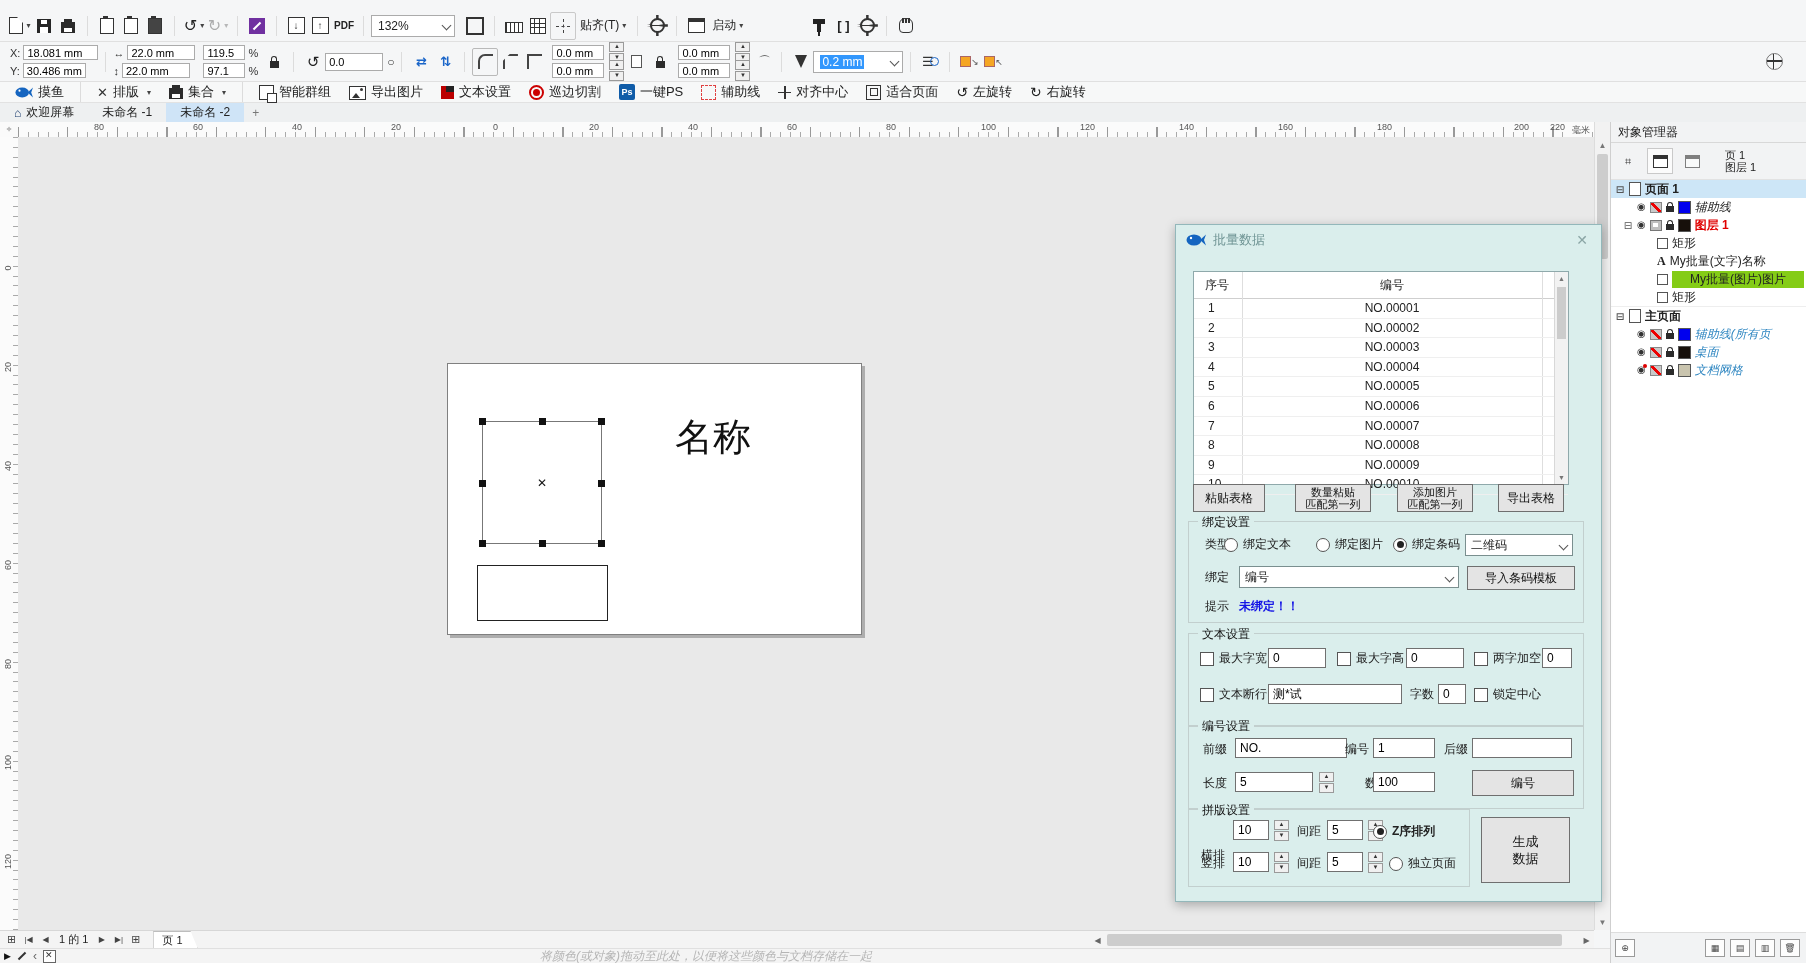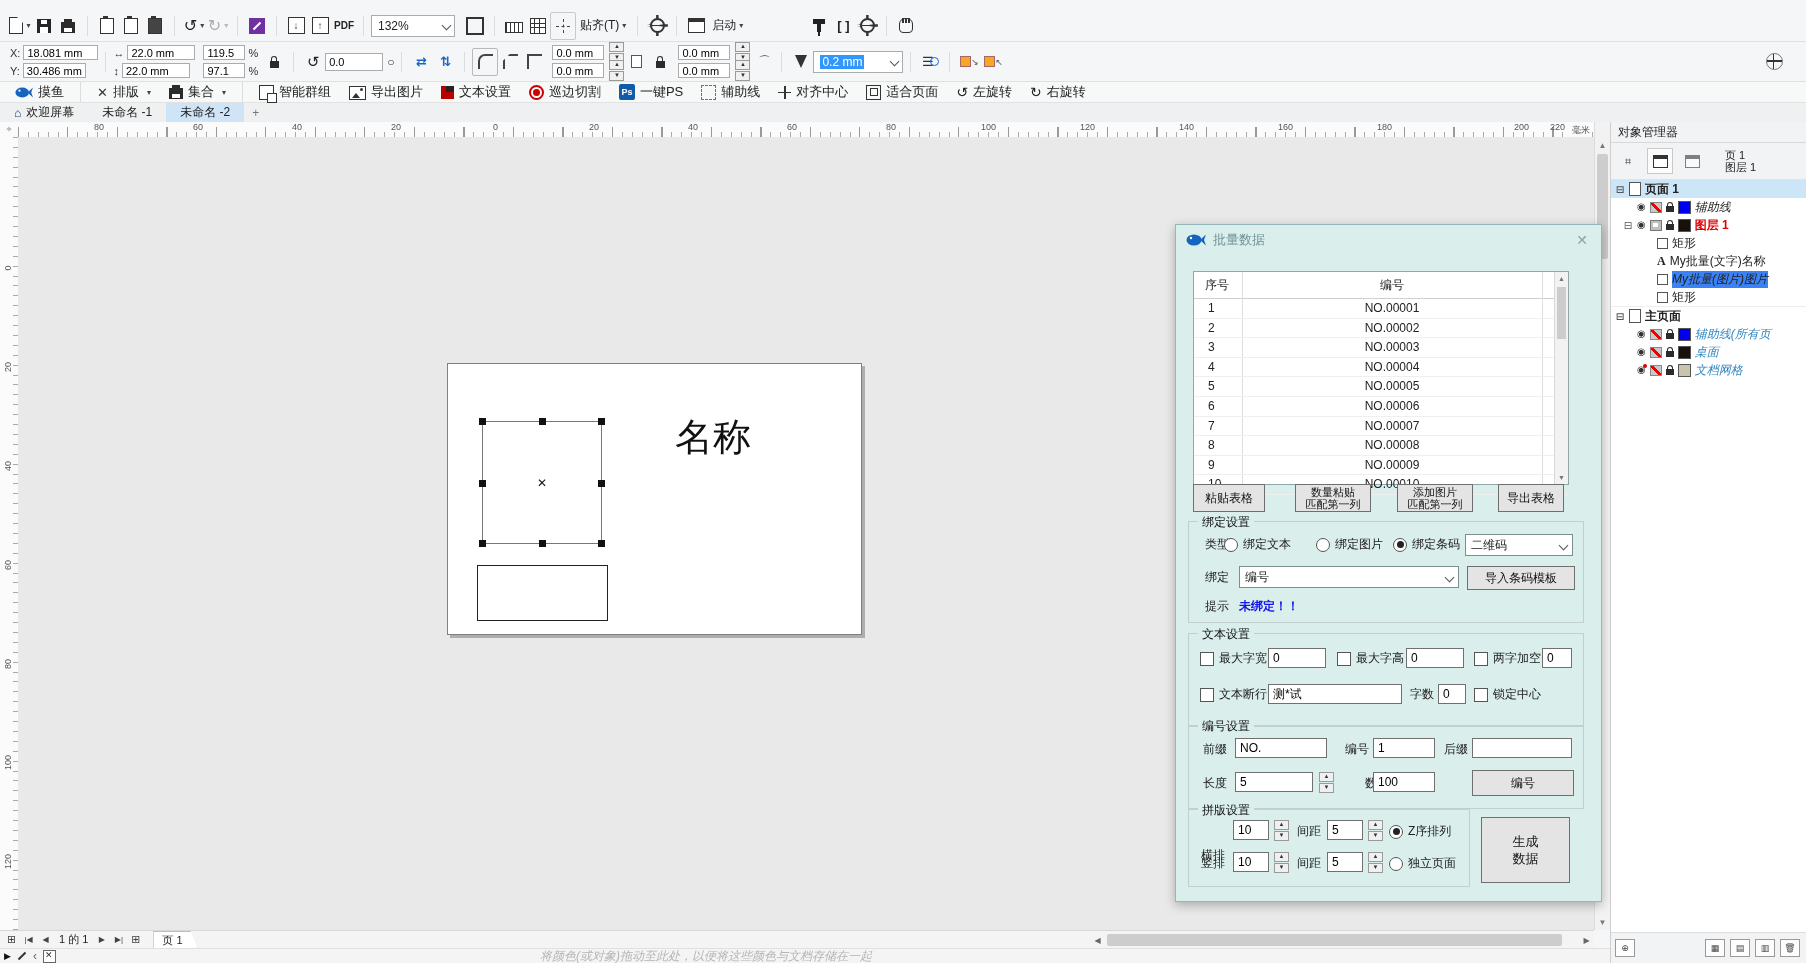--- a/index.html
+++ b/index.html
@@ -176,21 +176,21 @@
   .printok{width:10px;height:9px;background:#bfbfbf;border:1px solid #777;position:relative;flex:0 0 10px;}
   .printok::after{content:"";position:absolute;left:2px;top:2px;width:5px;height:4px;background:#fff;}
   .lk{width:8px;height:6px;background:#2b2b2b;position:relative;flex:0 0 8px;margin-top:3px;}
   .lk::before{content:"";position:absolute;top:-4px;left:1px;width:4px;height:4px;border:1.4px solid #2b2b2b;border-bottom:none;border-radius:3px 3px 0 0;}
   .sw{width:11px;height:11px;border:1px solid #555;flex:0 0 11px;}
   .sq{width:9px;height:9px;border:1px solid #555;background:#fff;flex:0 0 9px;}
   .ipage{width:10px;height:12px;border:1px solid #555;background:#fff;position:relative;flex:0 0 10px;}
   .itl{font-style:italic;}
   .blue{color:#2e86c1;}
   .red{color:#e00000;font-weight:bold;}
-  .selcyan{background:#3b82f6;padding:0 0;font-style:italic;}
+  .selcyan{background:#84cc16;padding:0 18px;}
   #objp .pbottom{position:absolute;left:0;right:0;bottom:0;height:30px;background:#f2f3f4;border-top:1px solid #ddd;display:flex;align-items:center;justify-content:flex-end;gap:5px;padding-right:6px;}
   .lyr-ic{width:18px;height:16px;border:1px solid #9a9a9a;background:#fdfdfd;display:flex;align-items:center;justify-content:center;font-size:9px;color:#444;}
 </style>
 </head>
 <body>
 
 <div id="root">
 
 
   <div id="tb1" class="abs row">
@@ -704,21 +704,21 @@
           <span class="cb"></span>
           <span>锁定中心</span>
         </div>
     </div>
 
     <div class="grp" style="left:12px;top:500px;width:394px;height:82px;">
       <span class="glab">编号设置</span>
       <div class="fld" style="left:14px;top:15px;">
           <span>前缀</span>
         </div>
-      <input class="din" style="position: absolute; left: 46px; top: 12px; width: 92px;" value="NO.">
+      <input class="din" style="position: absolute; left: 46px; top: 12px; width: 112px;" value="NO.">
       <div class="fld" style="left:156px;top:15px;">
           <span>编号</span>
         </div>
       <input class="din" style="position: absolute; left: 184px; top: 12px; width: 62px;" value="1">
       <div class="fld" style="left:255px;top:15px;">
           <span>后缀</span>
         </div>
       <input class="din" style="position: absolute; left: 283px; top: 12px; width: 100px;" value="">
       <div class="fld" style="left:14px;top:49px;">
           <span>长度</span>
@@ -748,21 +748,21 @@
           <b>▼</b>
         </span>
       <div class="fld" style="left:108px;top:13px;">
           <span>间距</span>
         </div>
       <input class="din" style="position: absolute; left: 138px; top: 10px; width: 36px;" value="5">
       <span class="spin" style="position:absolute;left:177px;top:10px;">
           <b>▲</b>
           <b>▼</b>
         </span>
-      <div class="fld" style="left:200px;top:13px;">
+      <div class="fld" style="left:184px;top:13px;font-weight:bold;">
           <span class="rd on"></span>
           <span>Z序排列</span>
         </div>
       <div class="fld" style="left:12px;top:45px;">
           <span>竖排</span>
         </div>
       <input class="din" style="position: absolute; left: 44px; top: 42px; width: 36px;" value="10">
       <span class="spin" style="position:absolute;left:83px;top:42px;">
           <b>▲</b>
           <b>▼</b>

